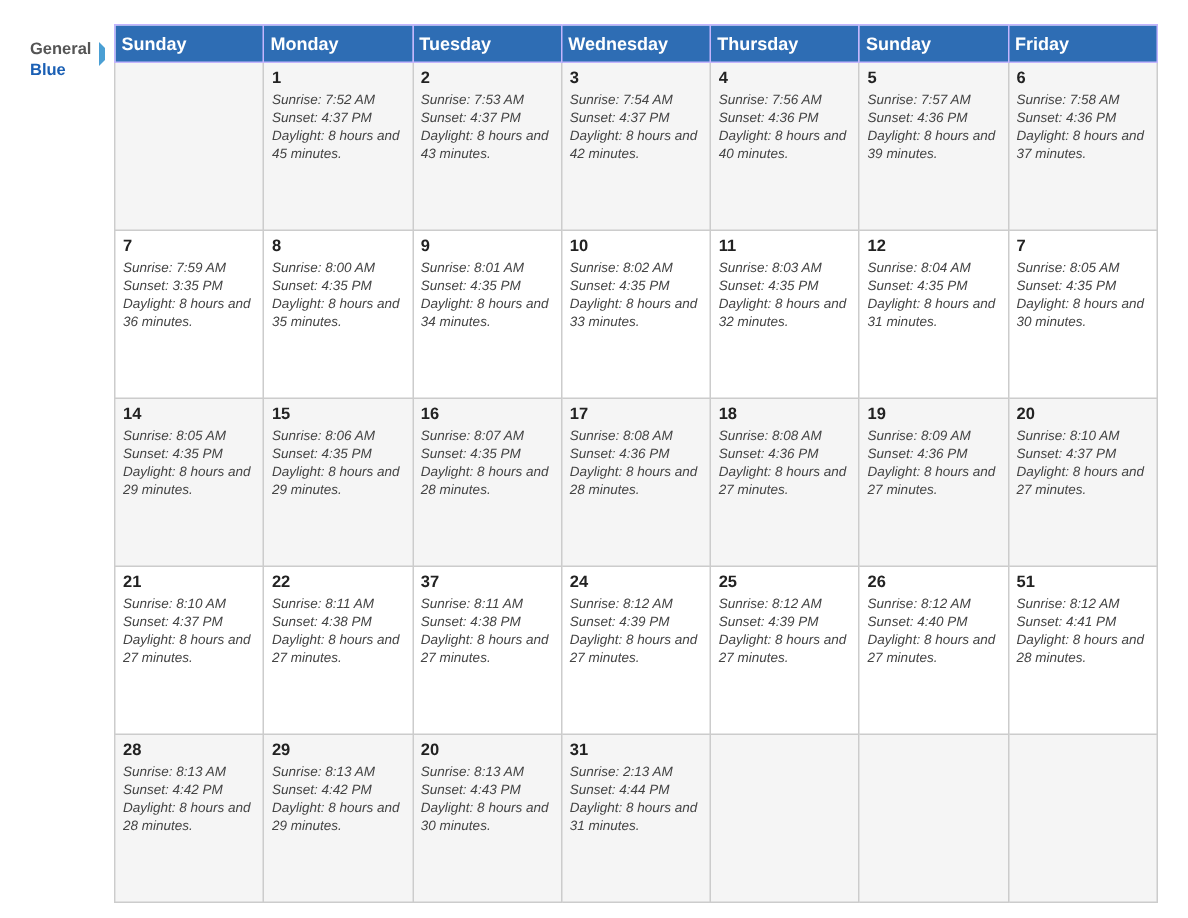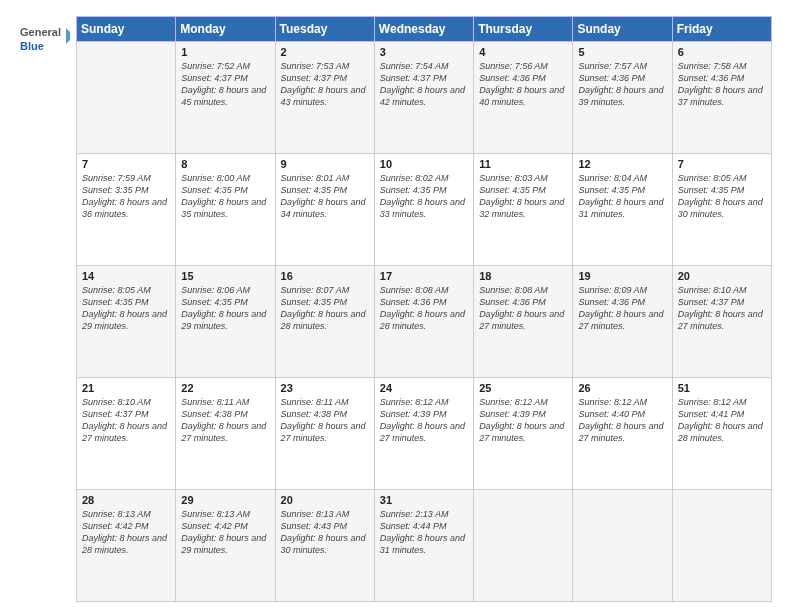--- a/index.html
+++ b/index.html
@@ -275,21 +275,21 @@
 and 27 minutes.</div>
           </td>
           <td>
             <span class="day-number">22</span>
             <div class="cell-info">Sunrise: 8:11 AM
 Sunset: 4:38 PM
 Daylight: 8 hours
 and 27 minutes.</div>
           </td>
           <td>
-            <span class="day-number">23</span>
+            <span class="day-number">37</span>
             <div class="cell-info">Sunrise: 8:11 AM
 Sunset: 4:38 PM
 Daylight: 8 hours
 and 27 minutes.</div>
           </td>
           <td>
             <span class="day-number">24</span>
             <div class="cell-info">Sunrise: 8:12 AM
 Sunset: 4:39 PM
 Daylight: 8 hours

